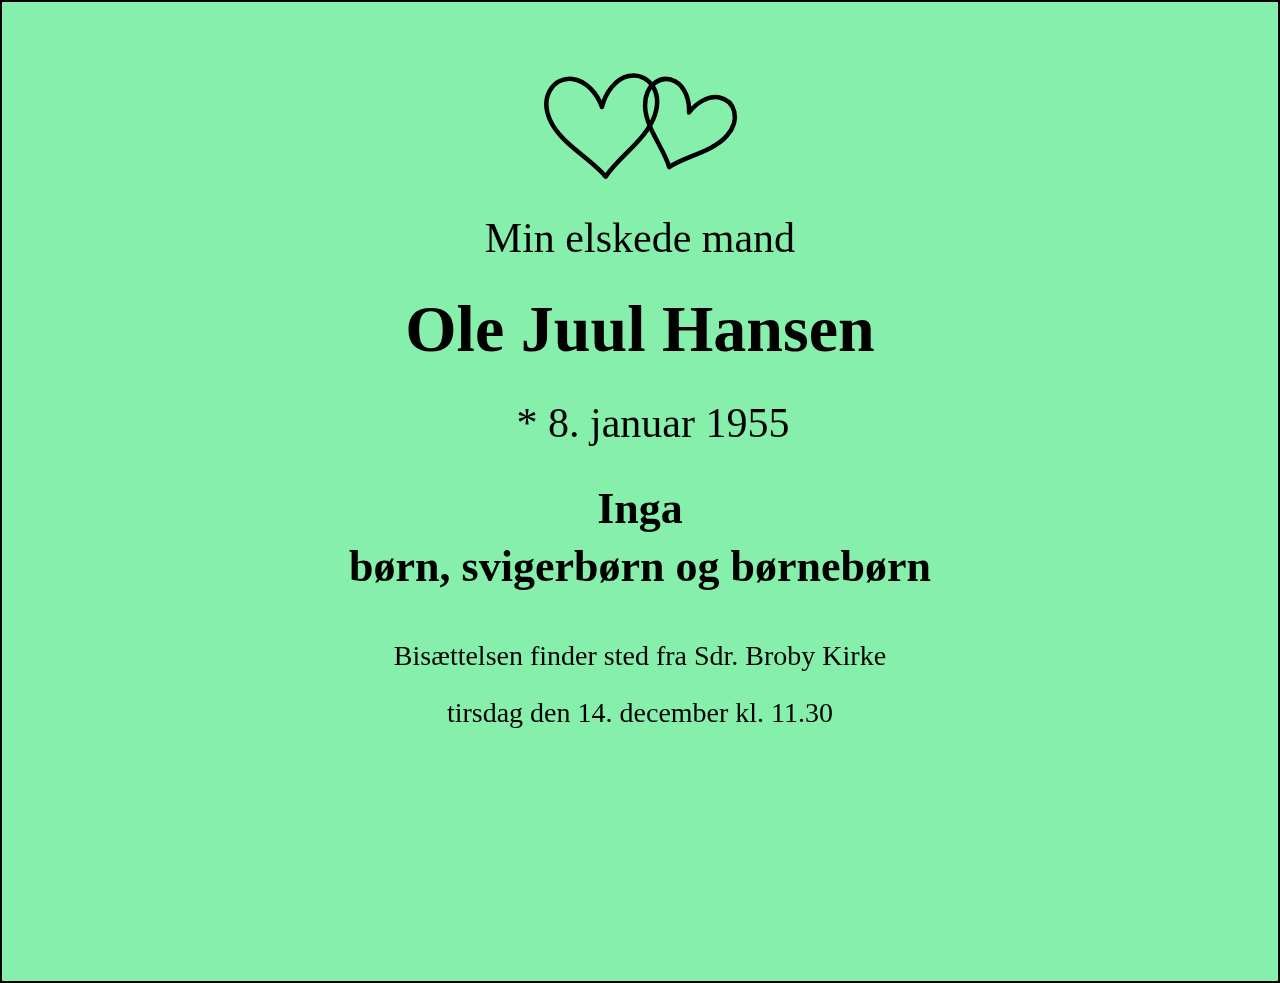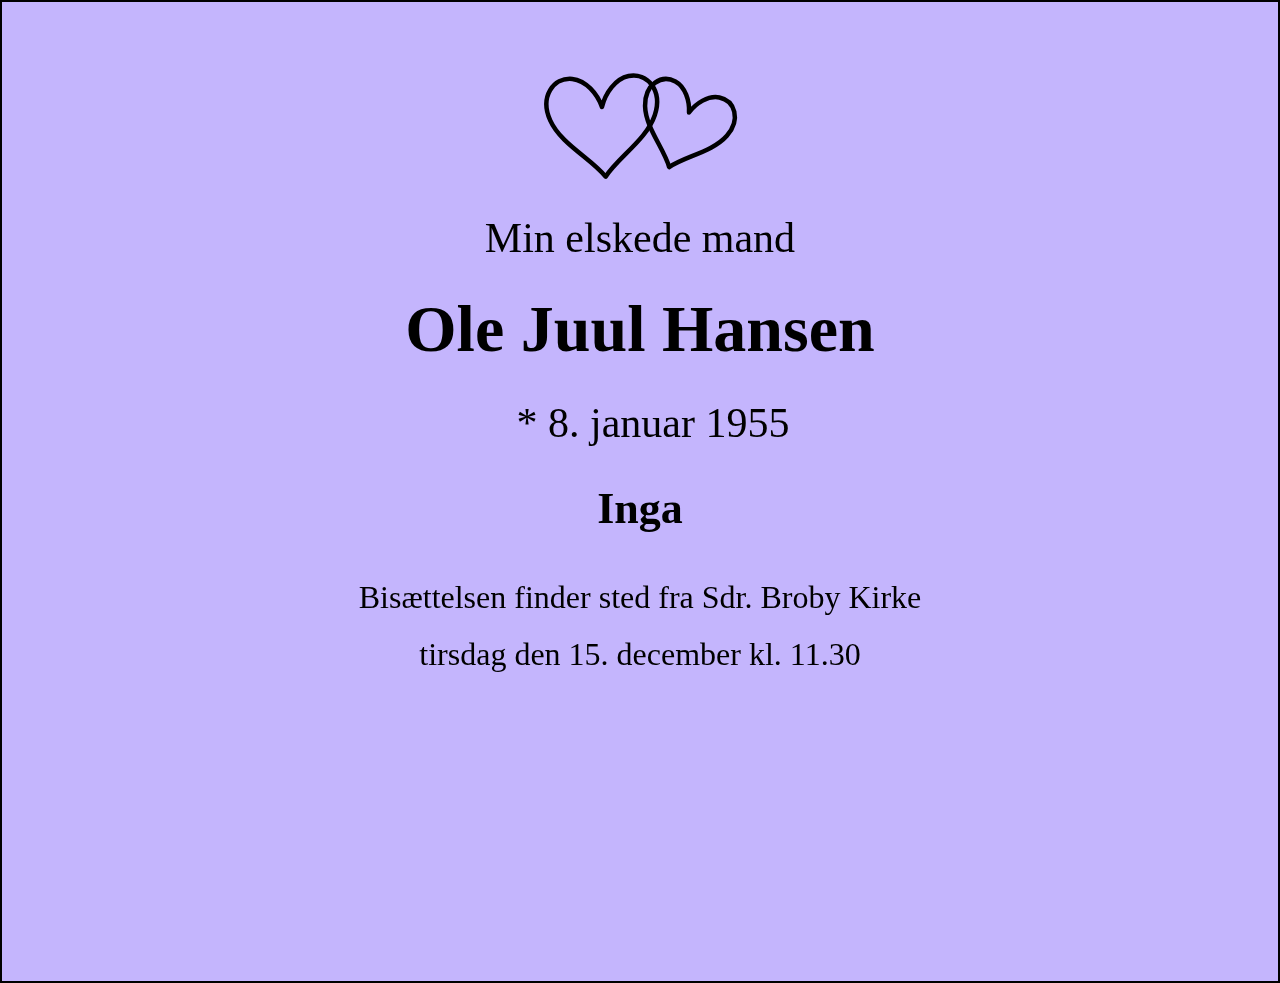--- a/index.html
+++ b/index.html
@@ -5,21 +5,21 @@
   html, body {
     margin: 0;
     padding: 0;
     background: #ffffff;
   }
   .notice-page {
     box-sizing: border-box;
     width: 1280px;
     height: 983px;
     border: 2px solid #000000;
-    background: #c4b5fd;
+    background: #86efac;
     font-family: "Liberation Serif", "DejaVu Serif", serif;
     color: #000000;
     text-align: center;
     overflow: hidden;
   }
   .hearts-wrap {
     margin-top: 58px;
     margin-bottom: 26px;
     line-height: 0;
   }
@@ -48,21 +48,21 @@
     line-height: 56px;
     margin: 38px 0 0 0;
   }
   .mourners {
     font-size: 44px;
     font-weight: bold;
     line-height: 58px;
     margin: 28px 0 8px 0;
   }
   .ceremony {
-    font-size: 32px;
+    font-size: 28px;
     line-height: 57px;
     margin: 31px 0 0 0;
   }
 </style>
 </head>
 <body>
 
 <div class="notice-page">
 
   <div class="hearts-wrap">
@@ -78,20 +78,21 @@
     <span>Min elskede mand</span><br>
   </p>
 
   <h1 class="deceased-name">Ole Juul Hansen</h1>
 
   <p class="birth-line">* 8. januar 1955</p>
 
 
   <p class="mourners">
     <span>Inga</span><br>
+    <span>børn, svigerbørn og børnebørn</span>
   </p>
 
   <p class="ceremony">
     <span>Bisættelsen finder sted fra Sdr. Broby Kirke</span><br>
-    <span>tirsdag den 15. december kl. 11.30</span>
+    <span>tirsdag den 14. december kl. 11.30</span>
   </p>
 
 </div>
 
 </body></html>

